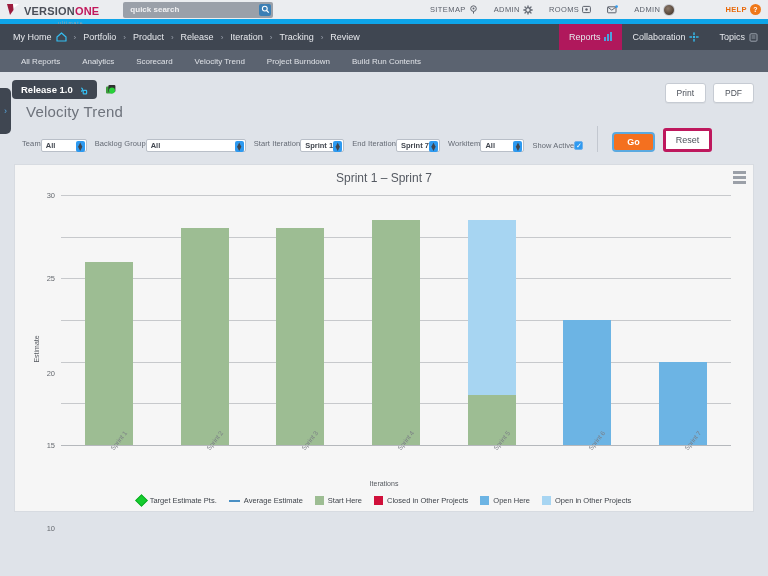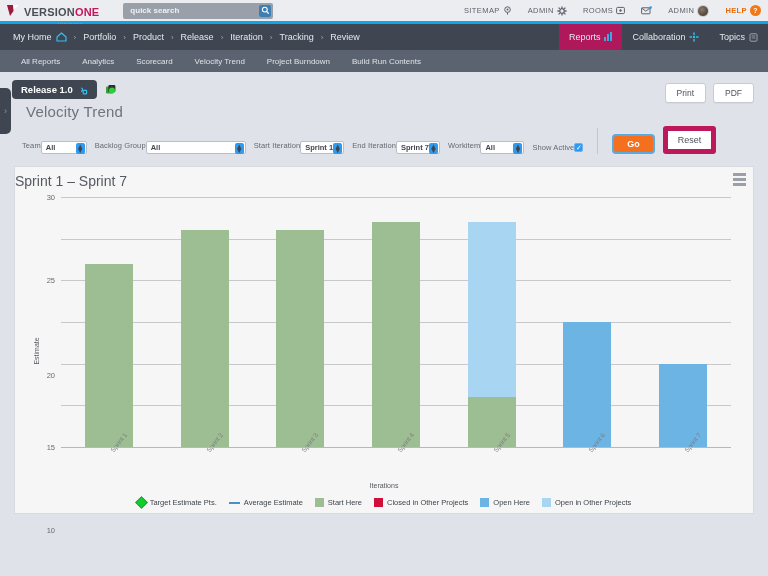--- a/index.html
+++ b/index.html
@@ -9,21 +9,21 @@
     font-family:"Liberation Sans", sans-serif;
     background:#cfd4dc;
     overflow:hidden;
     -webkit-font-smoothing:antialiased;
   }
   .app { width:768px; height:576px; position:relative; background:#dfe3e9; }
 
   
   .topbar{
     height:24px; background:#ebedf0; display:flex; align-items:center;
-    border-bottom:3px solid #0ea5e9; position:relative;
+    border-bottom:5px solid #0ea5e9; position:relative;
   }
   .logo{ display:flex; align-items:flex-end; padding-left:6px; }
   .logo-mark{ width:15px; height:15px; position:relative; margin-right:3px; }
   .logo-mark svg{ display:block; }
   .logo-text{ font-size:11px; font-weight:bold; letter-spacing:.2px; line-height:11px;}
   .lt-a{ color:#4b4f58; } .lt-b{ color:#c2185b; }
   .logo-sub{ font-size:5px; color:#a0a4ab; letter-spacing:1px; position:absolute; left:34px; top:14px;}
   .logo-wrap{ position:relative; }
 
   .qsearch{
@@ -37,21 +37,21 @@
   }
   .qsearch input::placeholder{ color:#f0f0f2; font-weight:bold;}
   .qs-btn{
     position:absolute; right:2px; top:2px; width:12px; height:12px;
     background:#3b7fb5; border-radius:2px; display:flex; align-items:center; justify-content:center;
   }
   .qs-btn svg{ display:block; }
 
   .top-right{ margin-left:auto; display:flex; align-items:center; gap:16px; padding-right:7px; }
   .tr-item{ display:flex; align-items:center; gap:3px; font-size:7.5px; color:#5c616b; letter-spacing:.4px;}
-  .tr-item.help{ color:#e8690a; font-weight:bold;}
+  .tr-item.help{ color:#e8690a; font-weight:bold;margin-left:34px;}
   .tr-ic{ display:flex; align-items:center; }
   .avatar{
     width:12px;height:12px;border-radius:50%;
     background:radial-gradient(circle at 40% 35%, #8d7a6a 0%, #5a4a3e 60%, #3a2f27 100%);
     border:1px solid #c9ccd2;
   }
   .help-badge{
     width:11px;height:11px;border-radius:50%;background:#f07818;color:#fff;
     font-size:7px;font-weight:bold;display:flex;align-items:center;justify-content:center;
   }
@@ -126,30 +126,30 @@
   .chk{
     width:9px;height:9px;border:1px solid #6fb0ea;background:#2e9af0;border-radius:2px;
     display:flex;align-items:center;justify-content:center;color:#fff;font-size:7px;line-height:7px;
   }
   .vdiv{ width:1px; height:26px; background:#c3c8d0; margin:0 6px; align-self:flex-end;}
   .go-btn{
     background:#f4701f; color:#fff; font-size:9px; font-weight:bold;
     border:2px solid #5aa9e0; border-radius:4px; padding:3px 13px;
   }
   .reset-btn{
-    background:#fff; border:5px solid #be185d; border-radius:3px;
+    background:#fff; border:3px solid #be185d; border-radius:3px;
     font-size:9px; color:#4d525b; padding:4px 10px;
   }
 
   
   .panel{
     margin:4px 14px 0 14px; background:#f6f6f6; border:1px solid #d7dbe1;
     height:348px; position:relative;
   }
-  .chart-title{ font-size:14px; color:#555a62; padding-top:6px;}
+  .chart-title{ text-align:center; font-size:12px; color:#555a62; padding-top:6px;}
   .burger{ position:absolute; right:7px; top:6px; display:flex; flex-direction:column; gap:2px;}
   .burger i{ width:13px; height:3px; background:#9ba0a8; display:block;}
 
   .plot{ position:absolute; left:0; top:22px; right:0; bottom:0; }
   .ylabel{
     position:absolute; left:8px; top:50%; transform:translateY(-50%) rotate(-90deg);
     font-size:7px; color:#55595f;
   }
   .xlabel{ position:absolute; left:0; right:0; bottom:24px; text-align:center; font-size:7px; color:#55595f;}
 

